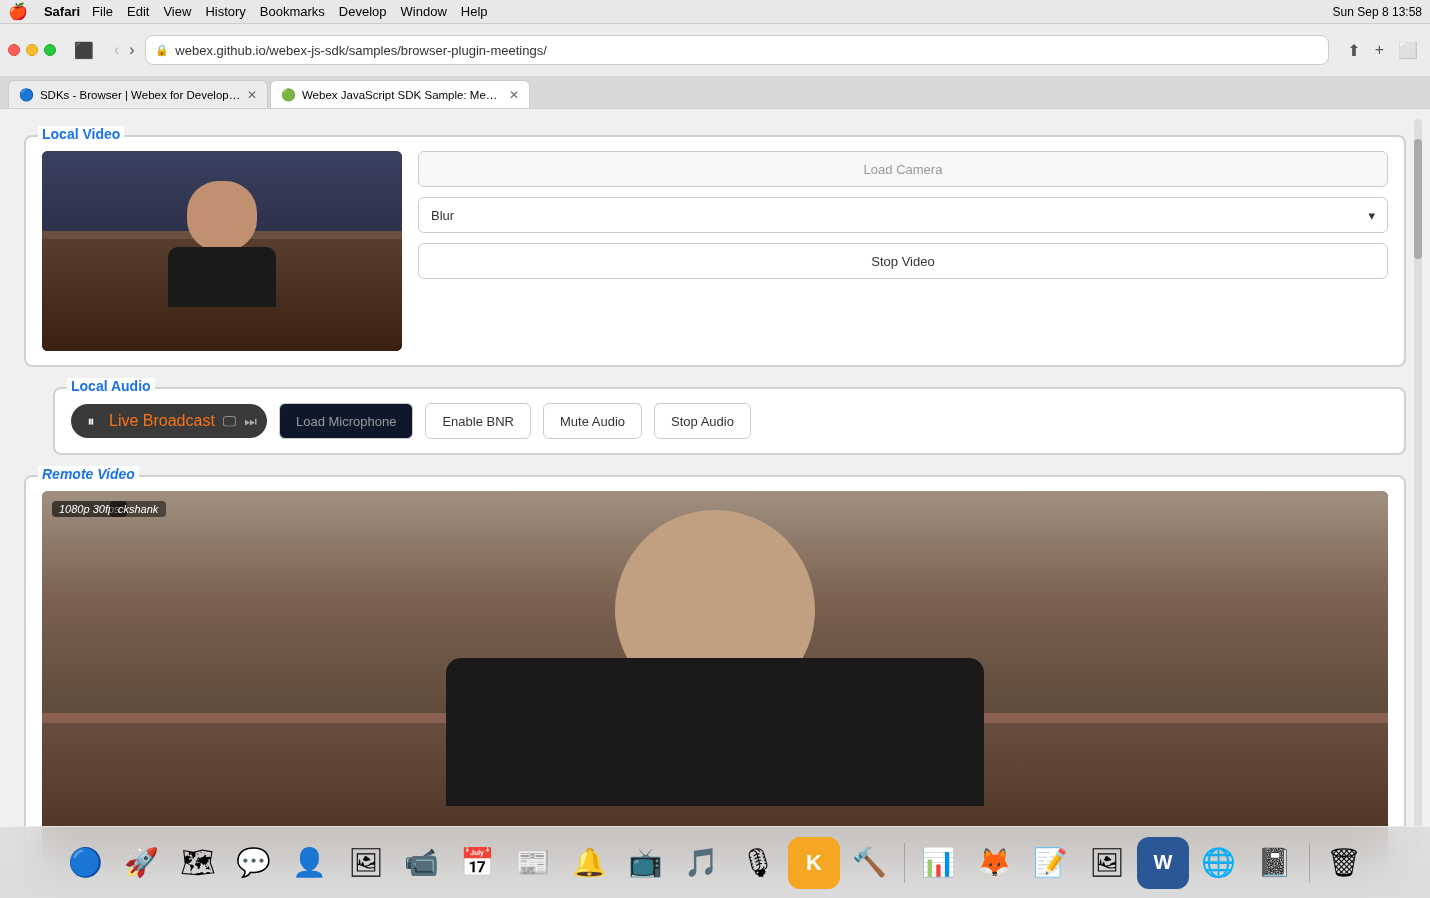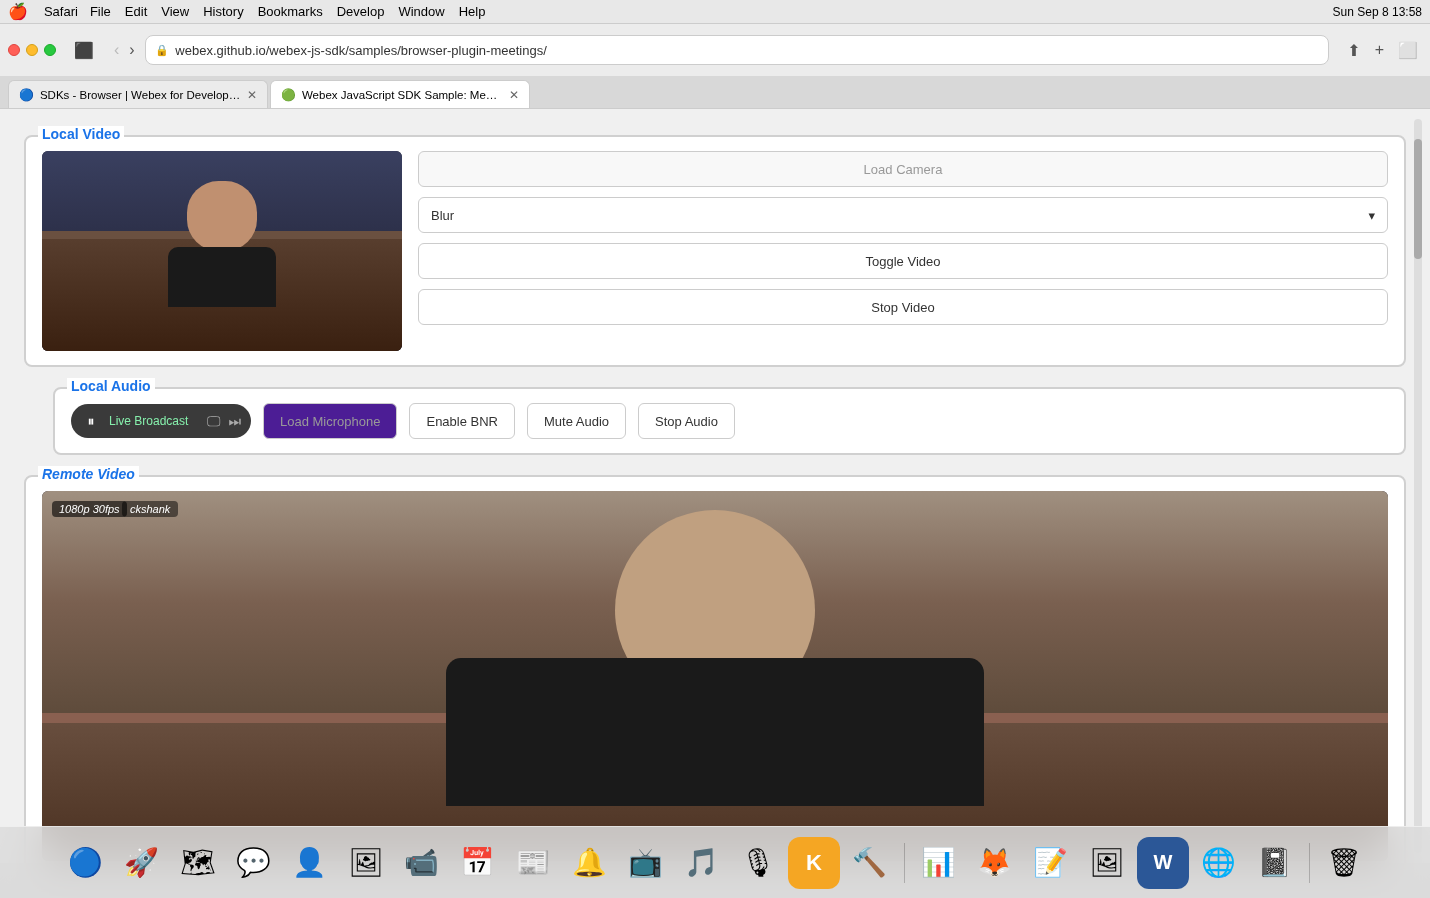--- a/index.html
+++ b/index.html
@@ -21,21 +21,21 @@
       align-items: center;
       padding: 0 8px;
       gap: 12px;
       font-size: 13px;
       font-weight: 500;
       border-bottom: 1px solid #ccc;
       position: relative;
       z-index: 100;
     }
     .menubar-apple { font-size: 16px; margin-right: 4px; }
-    .menubar-app-name { font-weight: 400; }
+    .menubar-app-name { font-weight: 700; }
     .menubar-items { display: flex; gap: 14px; }
     .menubar-right {
       position: absolute;
       right: 8px;
       top: 0;
       height: 24px;
       display: flex;
       align-items: center;
       gap: 8px;
       font-size: 12px;
@@ -297,40 +297,40 @@
       background: transparent;
       border: none;
       color: white;
       font-size: 14px;
       cursor: pointer;
       display: flex;
       align-items: center;
       justify-content: center;
     }
     .audio-label {
-      font-size: 12px;
-      color: #86efac;
+      font-size: 16px;
+      color: #f97316;
       flex: 1;
     }
     .audio-icon { font-size: 14px; color: #aaa; }
     .audio-forward { font-size: 14px; color: #aaa; }
 
     .audio-btn {
       height: 36px;
       padding: 0 16px;
       border-radius: 6px;
       border: 1px solid #ccc;
       background: white;
       font-size: 13px;
       color: #333;
       cursor: pointer;
     }
     .audio-btn.disabled {
       color: #999;
-      background: #4c1d95;
+      background: #0f172a;
       cursor: default;
     }
 
     
     .remote-video-section {
       margin-top: 8px;
       font-style: italic;
     }
     .remote-video-preview {
       position: relative;
@@ -347,21 +347,21 @@
       background: rgba(0,0,0,0.6);
       color: white;
       font-size: 11px;
       padding: 2px 7px;
       border-radius: 4px;
       z-index: 5;
     }
     .remote-name-tag {
       position: absolute;
       top: 10px;
-      left: 80px;
+      left: 68px;
       background: rgba(0,0,0,0.5);
       color: white;
       font-size: 11px;
       padding: 2px 8px;
       border-radius: 4px;
       z-index: 5;
     }
 
     
     .scrollbar-track {
@@ -573,21 +573,20 @@
             <div class="cam-body"></div>
           </div>
         </div>
 
         <div class="video-controls">
           <button class="control-btn disabled">Load Camera</button>
           <div class="blur-dropdown">
             <span>Blur</span>
             <span>▾</span>
           </div>
-          <button class="control-btn">Toggle Video</button>
           <button class="control-btn">Stop Video</button>
         </div>
       </div>
     </div>
 
     <div class="section-panel local-audio-section">
       <span class="section-title">Local Audio</span>
       <div class="audio-content">
 
         <div class="audio-player">

